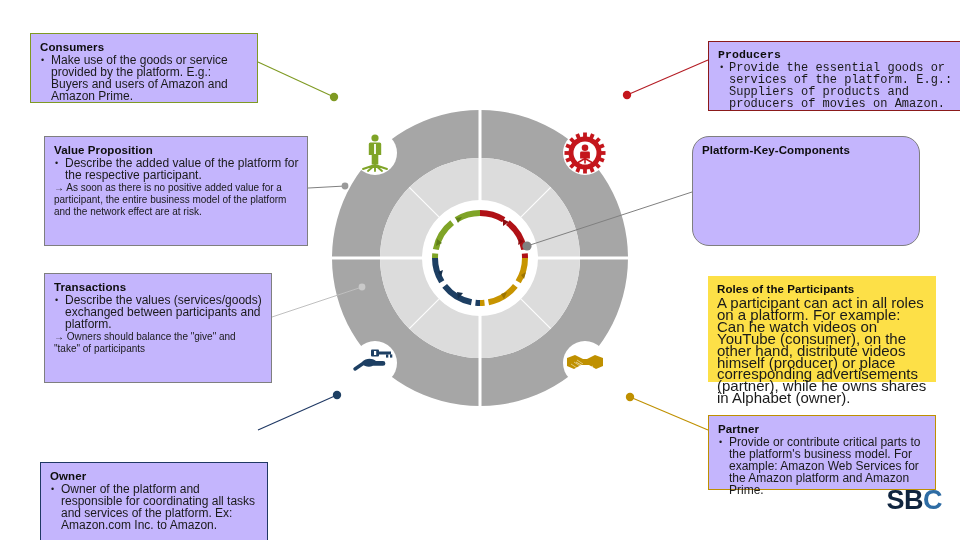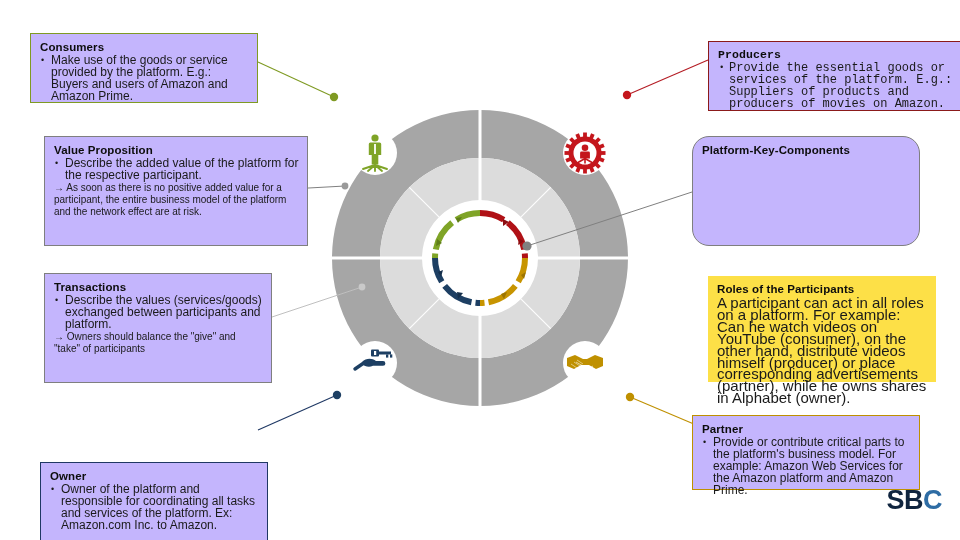--- a/index.html
+++ b/index.html
@@ -85,21 +85,21 @@
 
   
   #box-consumers       { left: 30px;  top: 33px;  width: 228px; height: 70px;  border-color: #7f9a23; }
   #box-value           { left: 44px;  top: 136px; width: 264px; height: 110px; border-color: #7f7f7f; }
   #box-transactions    { left: 44px;  top: 273px; width: 228px; height: 110px; border-color: #7f7f7f; }
   #box-owner           { left: 40px;  top: 415px; width: 228px; height: 85px;  border-color: #1f3864; margin-top: 47px; }
 
   #box-producers       { left: 708px; top: 41px;  width: 264px; height: 70px;  border-color: #8b1a1a; font-family: Liberation Mono, monospace; }
   #box-components      { left: 692px; top: 136px; width: 228px; height: 110px; border-color: #7f7f7f; border-radius: 17px; }
   #box-roles           { left: 708px; top: 276px; width: 228px; height: 106px; border: none; background: #fde047; }
-  #box-partner         { left: 692px; top: 415px; width: 228px; height: 75px;  border-color: #bf9000; }
+  #box-partner         { left: 708px; top: 415px; width: 228px; height: 75px;  border-color: #bf9000; }
 
   
   #sbc-logo {
     position: absolute;
     right: 18px;
     bottom: 25px;
     font-family: "Liberation Sans", sans-serif;
     font-weight: bold;
     font-size: 27px;
     letter-spacing: -0.5px;

